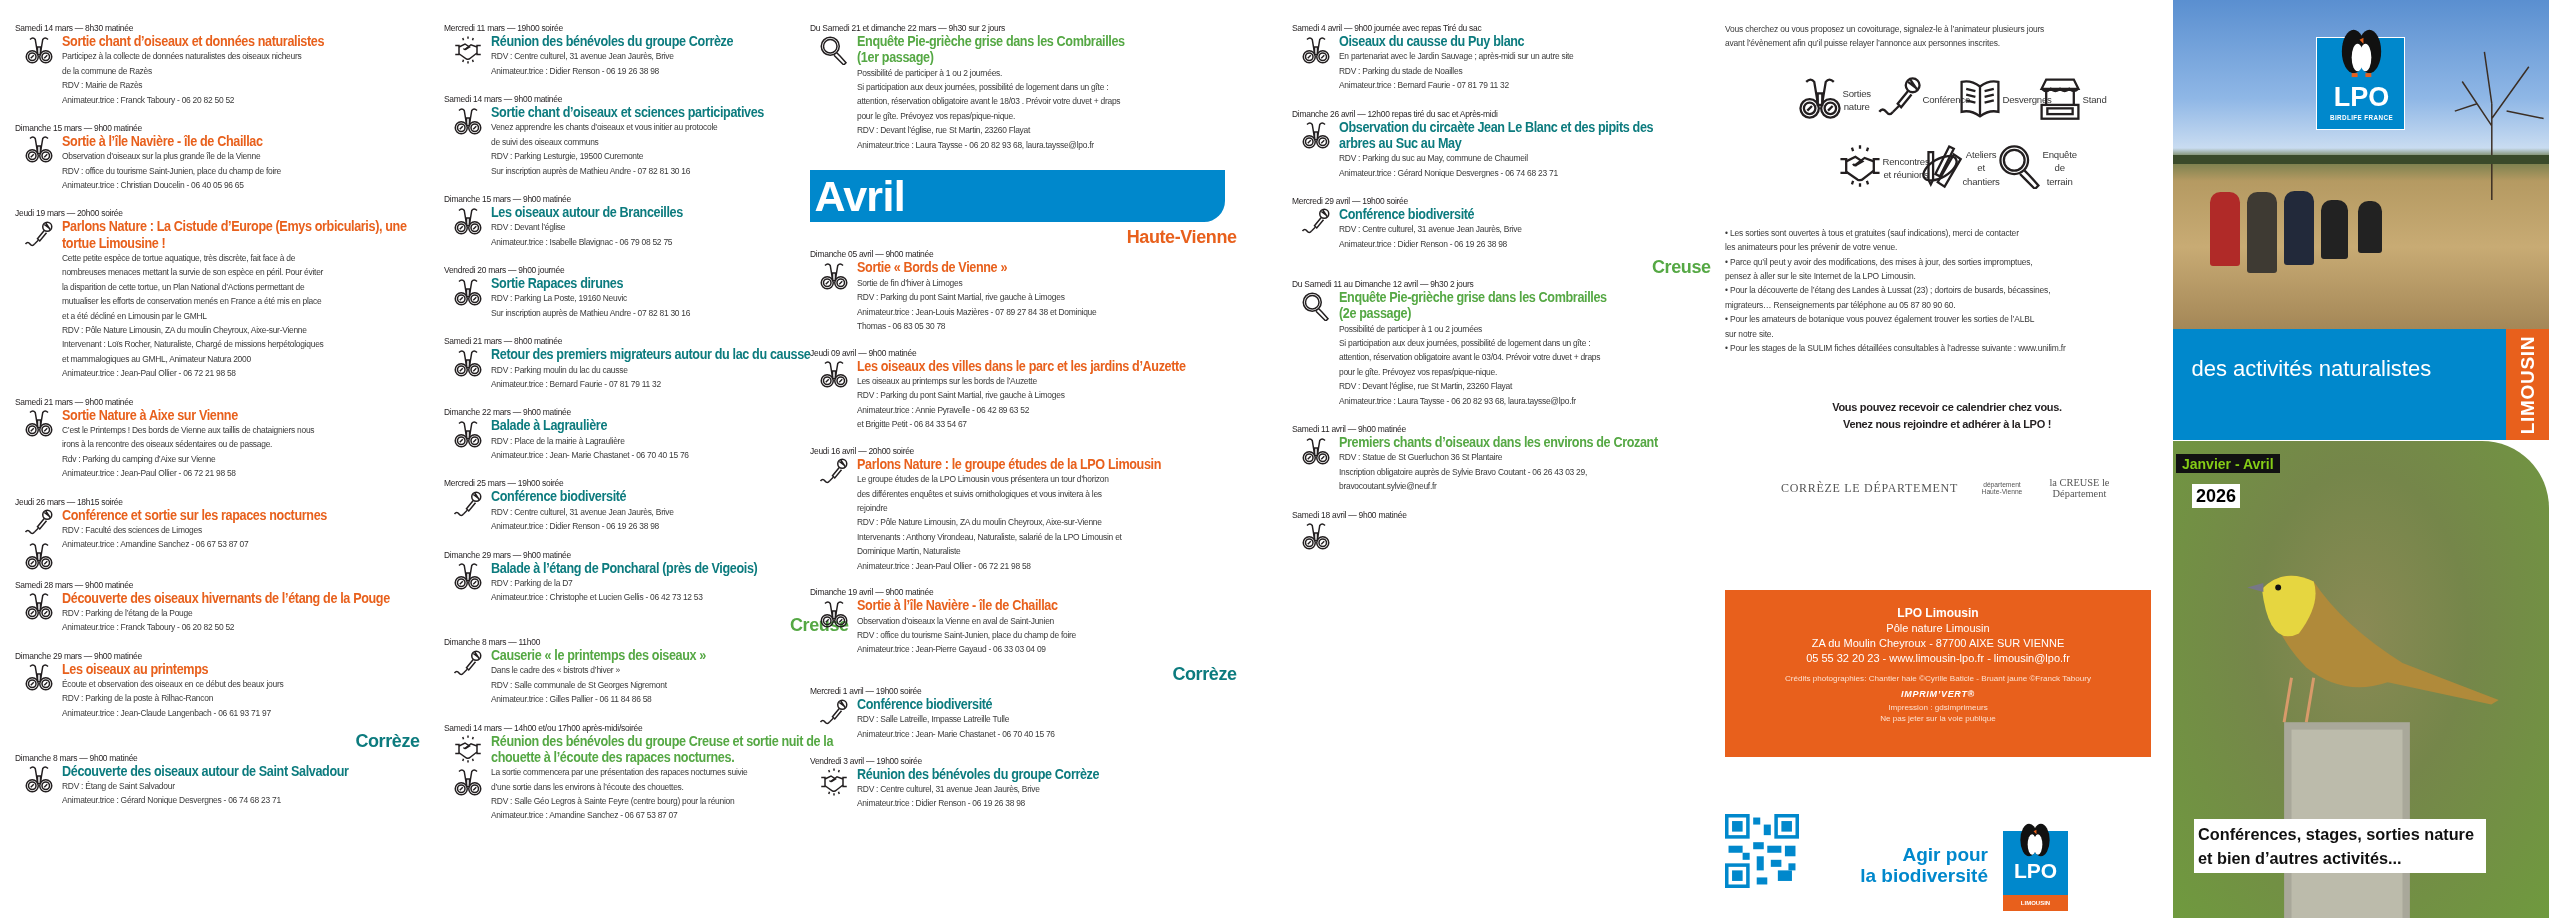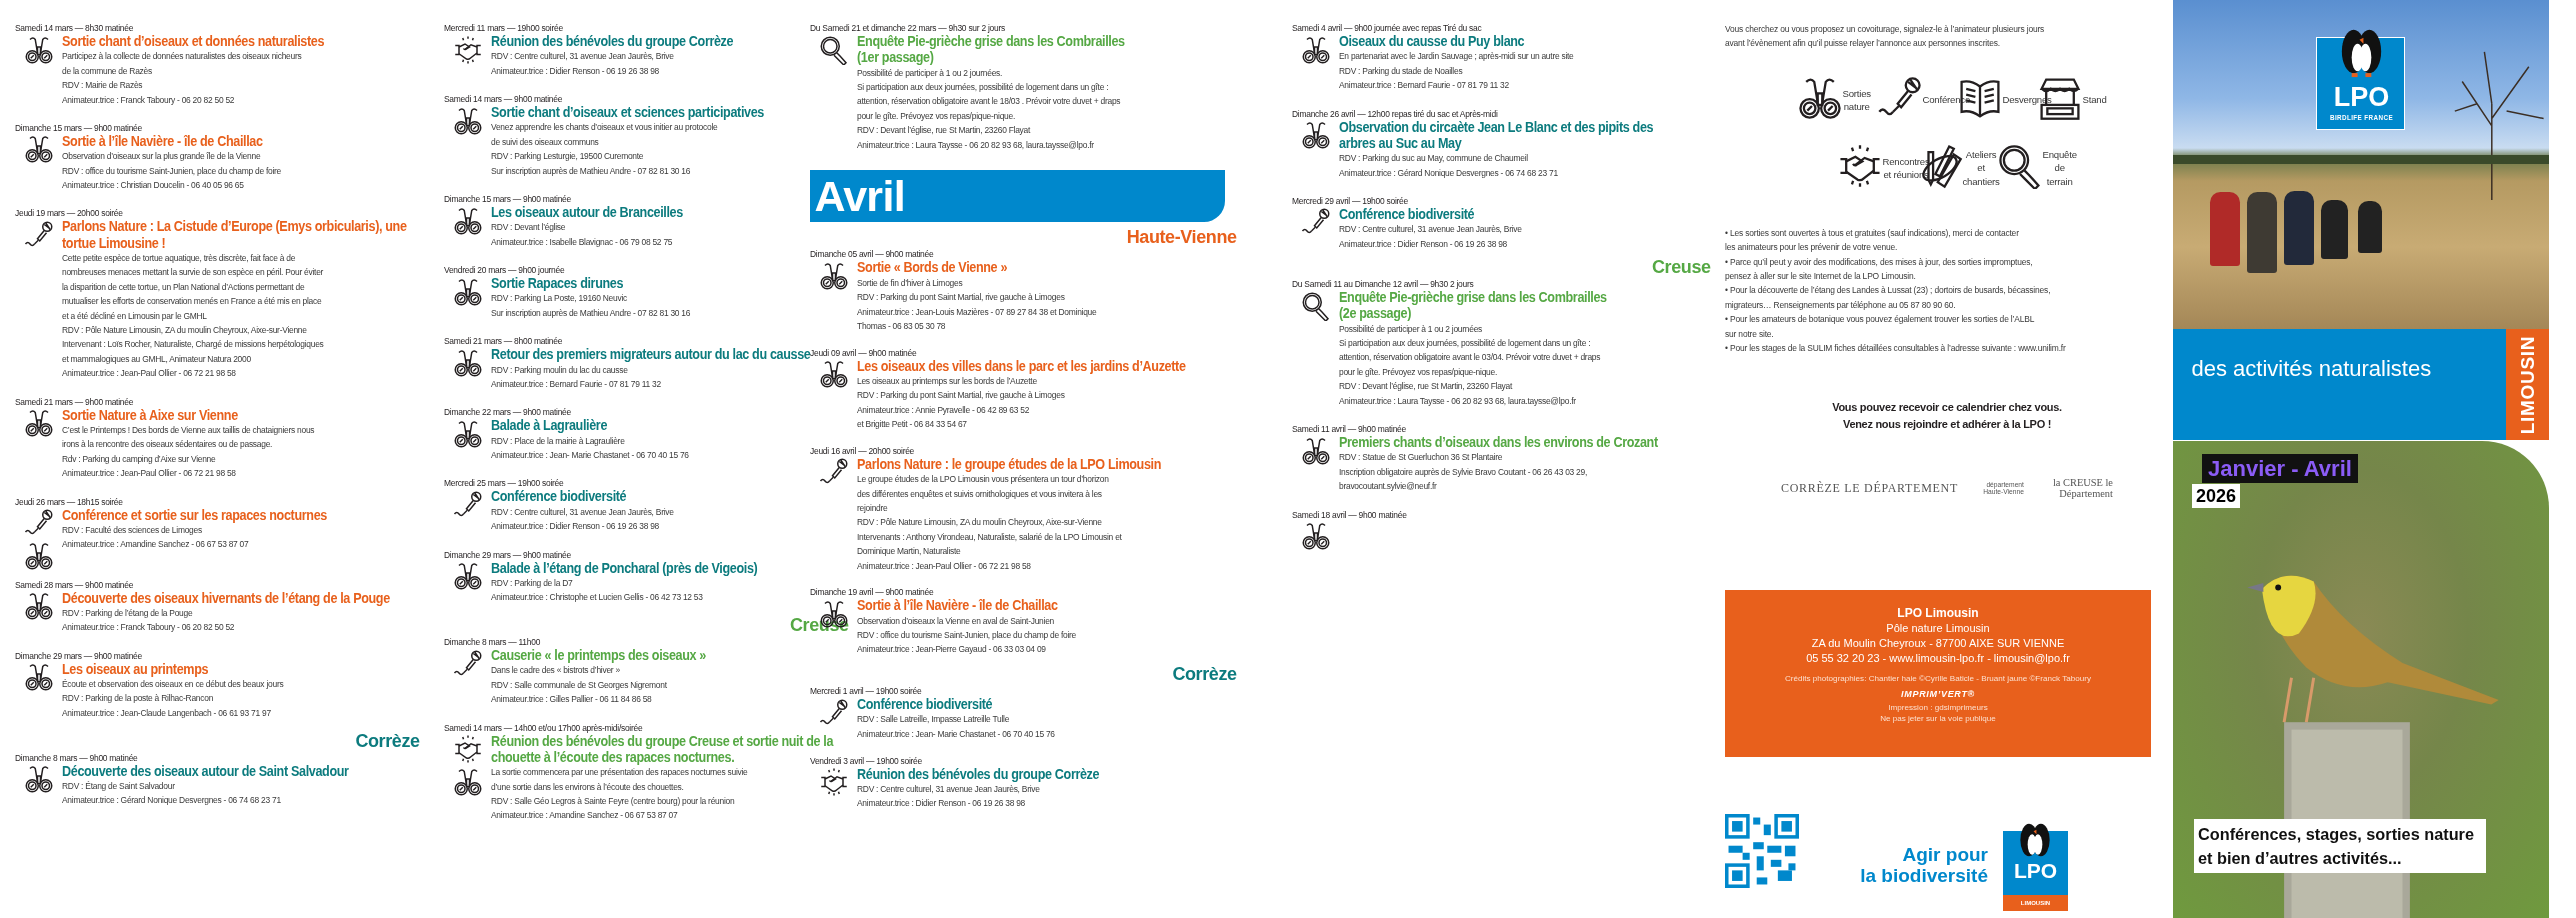--- a/index.html
+++ b/index.html
@@ -35,41 +35,41 @@
   .month-band { position: absolute; left: 0; width: 415px; height: 52px; background: #0088cc; border-radius: 0 0 21px 0; color: #fff; font-weight: bold; font-size: 43px; padding-left: 4.4px; line-height: 52px; letter-spacing: -0.7px; }
 
   
   .p5-text { font-size: 9.6px; line-height: 14.4px; color: #3a3a3a; transform: scaleX(0.88); transform-origin: left; white-space: nowrap; letter-spacing: -0.2px; }
   .legend-grid { display: flex; justify-content: center; gap: 19px; margin-top: 24px; }
   .legend-item { display: flex; align-items: center; width: 61px; }
   .legend-item .lico { width: 46px; height: 46px; }
   .legend-item .lbl { font-size: 9.6px; line-height: 13.3px; text-align: center; margin-top: 4.4px; color: #3a3a3a; letter-spacing: -0.2px; }
   .join { text-align: center; font-weight: bold; font-size: 11px; line-height: 16.3px; margin-top: 44px; letter-spacing: -0.3px; }
   .partners { display: flex; justify-content: center; align-items: center; gap: 22px; margin-top: 30px; height: 52px; }
-  .partner { font-family: "Liberation Serif", serif; color: #555; text-align: right; }
+  .partner { font-family: "Liberation Serif", serif; color: #555; text-align: center; }
   .orange-box { position: absolute; left: 0; top: 590px; width: 426px; height: 167px; background: #e8601c; color: #fff; text-align: center; padding-top: 15px; }
   .orange-box .org { font-weight: bold; font-size: 12px; line-height: 16.3px; }
   .orange-box .addr { font-size: 11px; line-height: 15px; }
   .orange-box .credits { font-size: 8.1px; margin-top: 7.4px; color: #fde0cf; }
   .orange-box .imprim { font-weight: bold; font-style: italic; font-size: 9px; margin-top: 6px; letter-spacing: 0.7px; }
   .orange-box .small { font-size: 8.1px; line-height: 11px; color: #fde0cf; margin-top: 3px; }
   .qr { position: absolute; left: 0; top: 814px; width: 74px; height: 74px; }
   .agir { position: absolute; left: 126px; top: 844px; width: 137px; text-align: right; color: #0088cc; font-weight: bold; font-size: 19px; line-height: 21px; }
   .lpo-small { position: absolute; left: 278px; top: 818px; width: 65px; height: 93px; }
 
   
   .cover-photo { position: absolute; left: 0; top: 0; width: 376px; height: 329px; background: linear-gradient(180deg, #5a8fd0 0%, #8fb7e6 30%, #c9dcf1 45%, #6c7a4a 48%, #b59a62 55%, #c8ab74 75%, #a48757 100%); overflow: hidden; }
   .lpo-logo { position: absolute; left: 143px; top: 37px; width: 89px; height: 93px; background: #0088cc; border: 0.7px solid #fff; }
   .title-band { position: absolute; left: 0; top: 329px; width: 333px; height: 111px; background: #0088cc; color: #fff; padding: 16.3px 0 0 18.5px; }
   .title-band .big { font-weight: bold; font-size: 44px; line-height: 44px; letter-spacing: -0.7px; }
   .title-band .sub { font-size: 22px; line-height: 30px; margin-top: 9px; }
   .limousin-strip { position: absolute; left: 333px; top: 329px; width: 43px; height: 111px; background: #e8601c; }
   .limousin-strip span { position: absolute; left: 50%; top: 50%; transform: translate(-50%,-50%) rotate(-90deg); color: #fff; font-weight: bold; font-size: 19px; letter-spacing: 0.7px; white-space: nowrap; }
   .bird-photo { position: absolute; left: 0; top: 441px; width: 376px; height: 478px; background: radial-gradient(ellipse at 50% 40%, #8a8a55 0%, #75864a 40%, #6f9a3e 100%); border-top-right-radius: 67px; overflow: hidden; }
-  .period { position: absolute; left: 29px; top: 13.3px; background: #111; color: #8b5cf6; font-weight: bold; font-size: 22px; padding: 1.5px 6px; }
+  .period { position: absolute; left: 3px; top: 13.3px; background: #111; color: #84cc16; font-weight: bold; font-size: 14px; padding: 1.5px 6px; }
   .year { position: absolute; left: 18.5px; top: 43px; background: #fff; color: #000; font-weight: bold; font-size: 18px; padding: 1.5px 4.4px; }
   .tagline { position: absolute; left: 21px; top: 378px; background: #fff; color: #111; font-weight: bold; font-size: 16.3px; line-height: 24px; padding: 3px 4px; width: 292px; }
 </style>
 </head>
 <body>
 
 <svg width="0" height="0" style="position:absolute">
   <defs>
     <symbol id="i-bino" viewBox="0 0 40 40">
         <g fill="none" stroke="#231f20" stroke-width="2">

